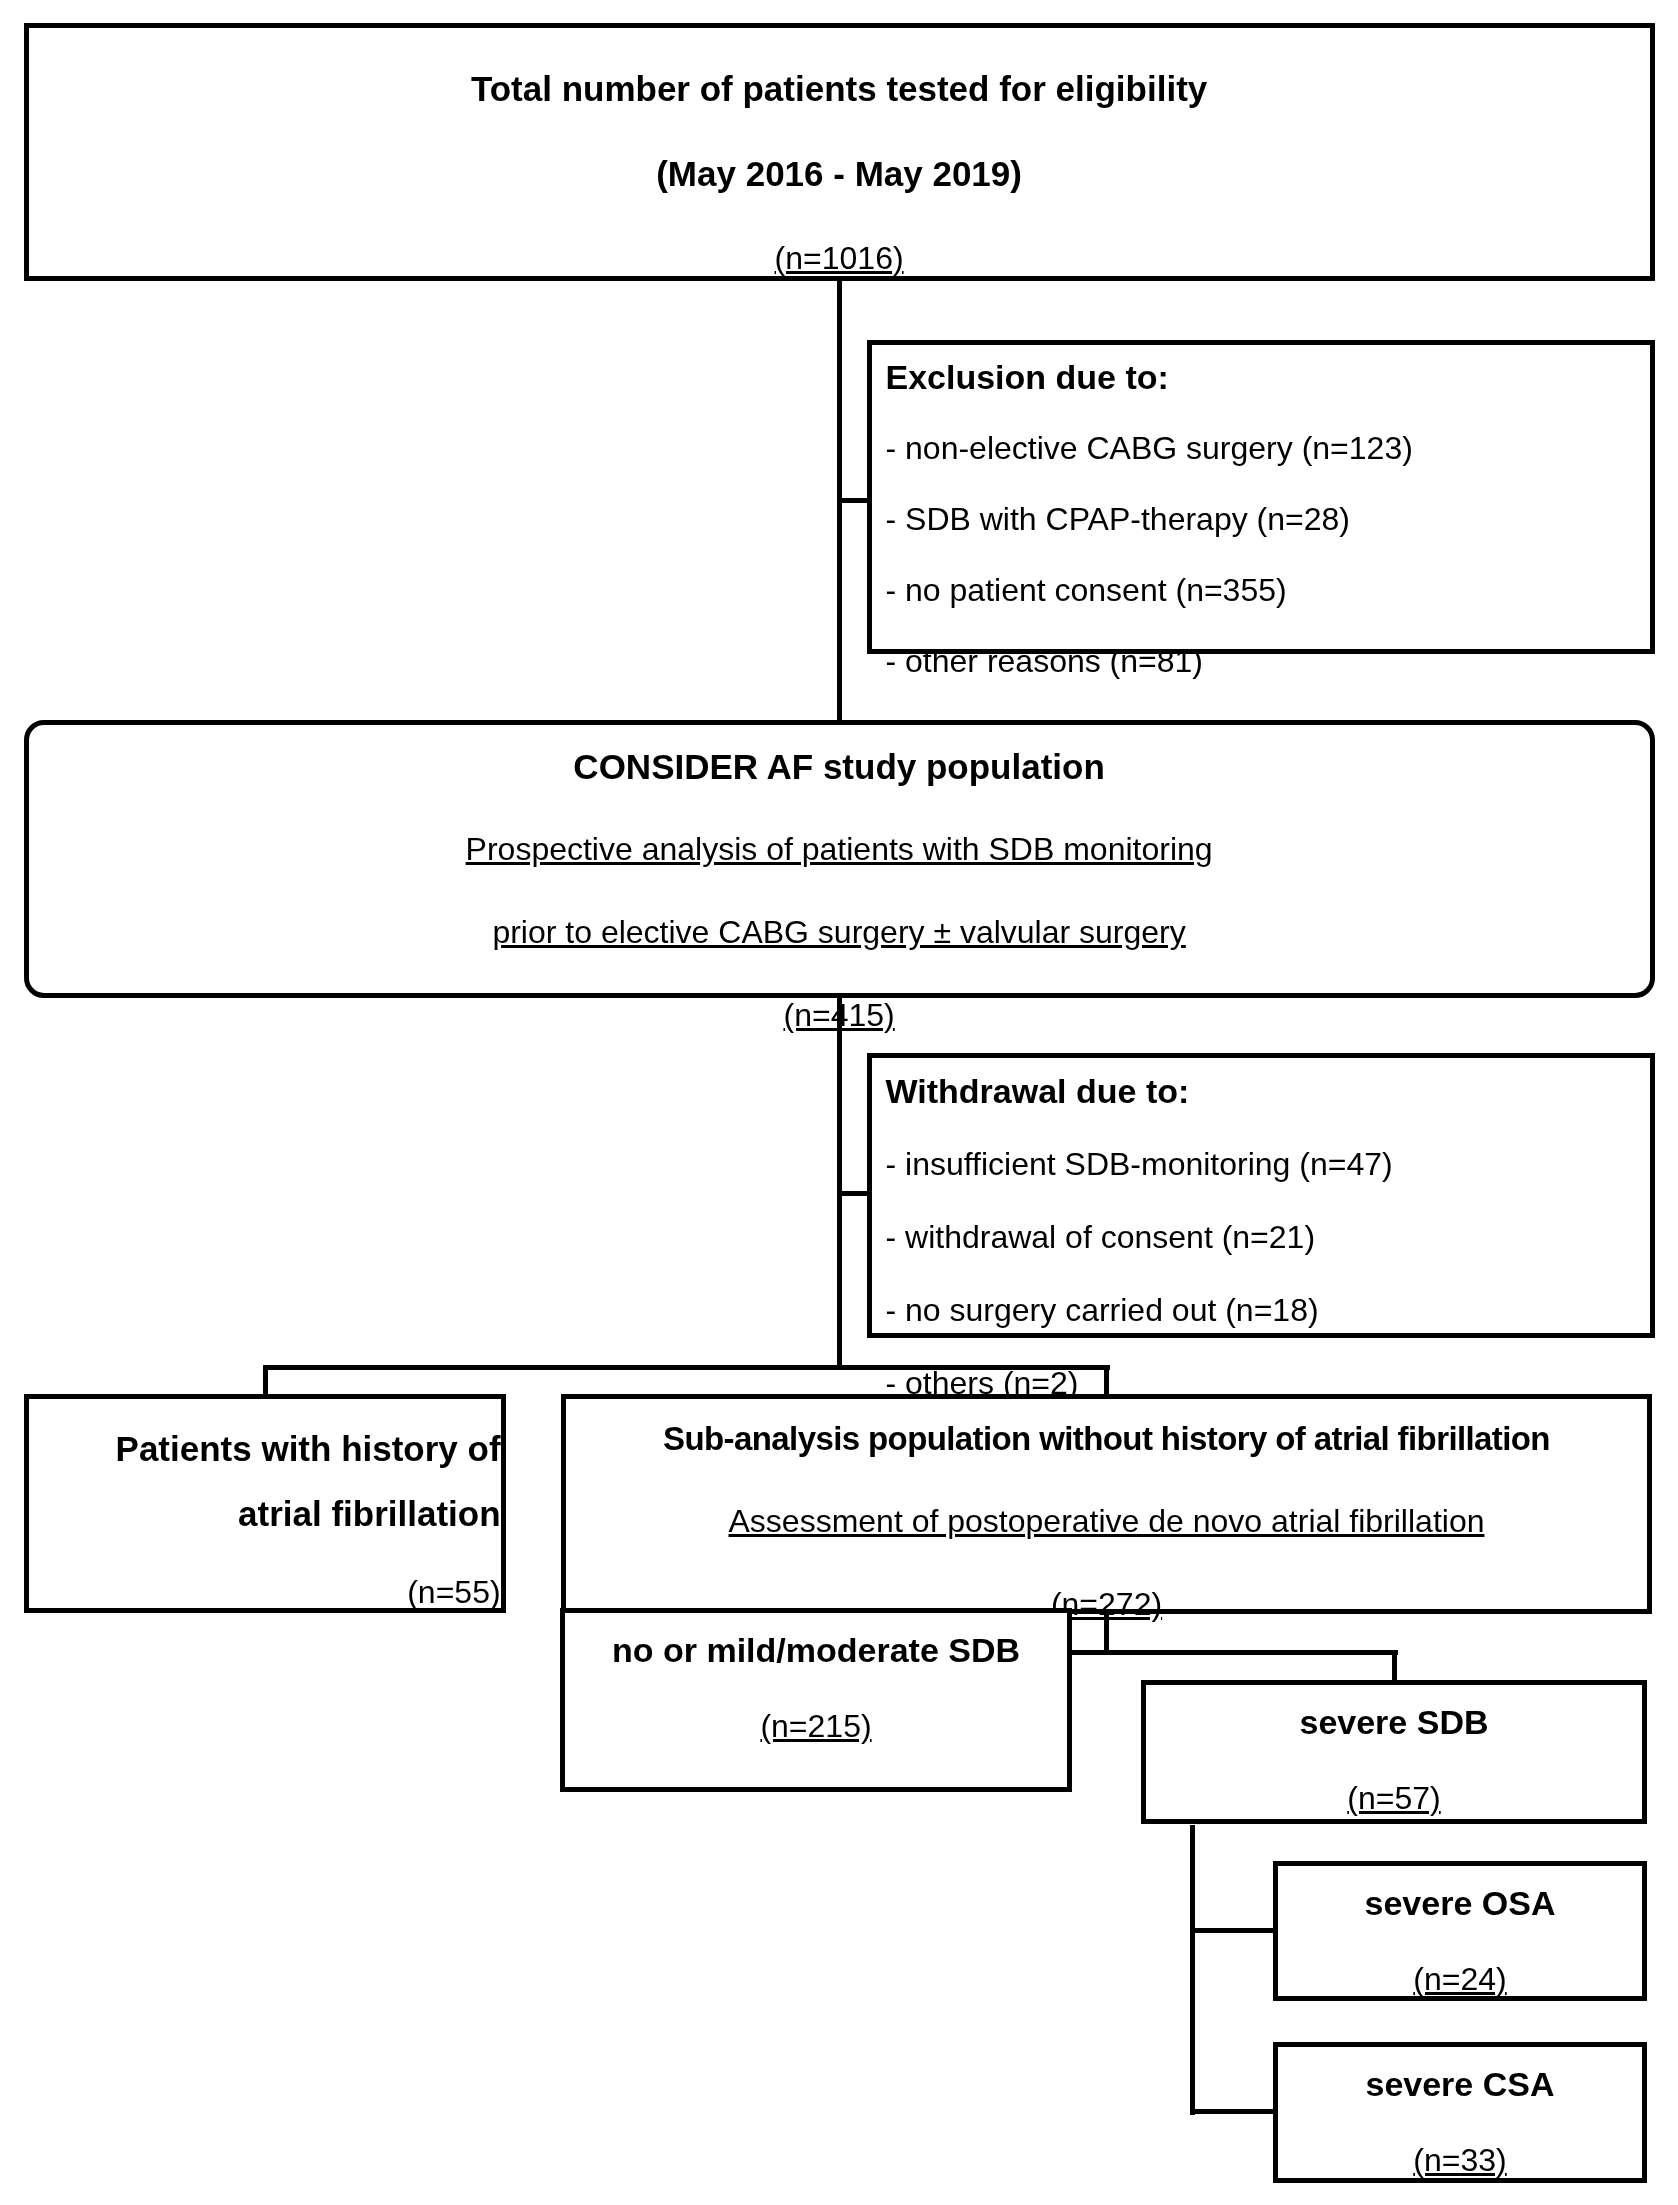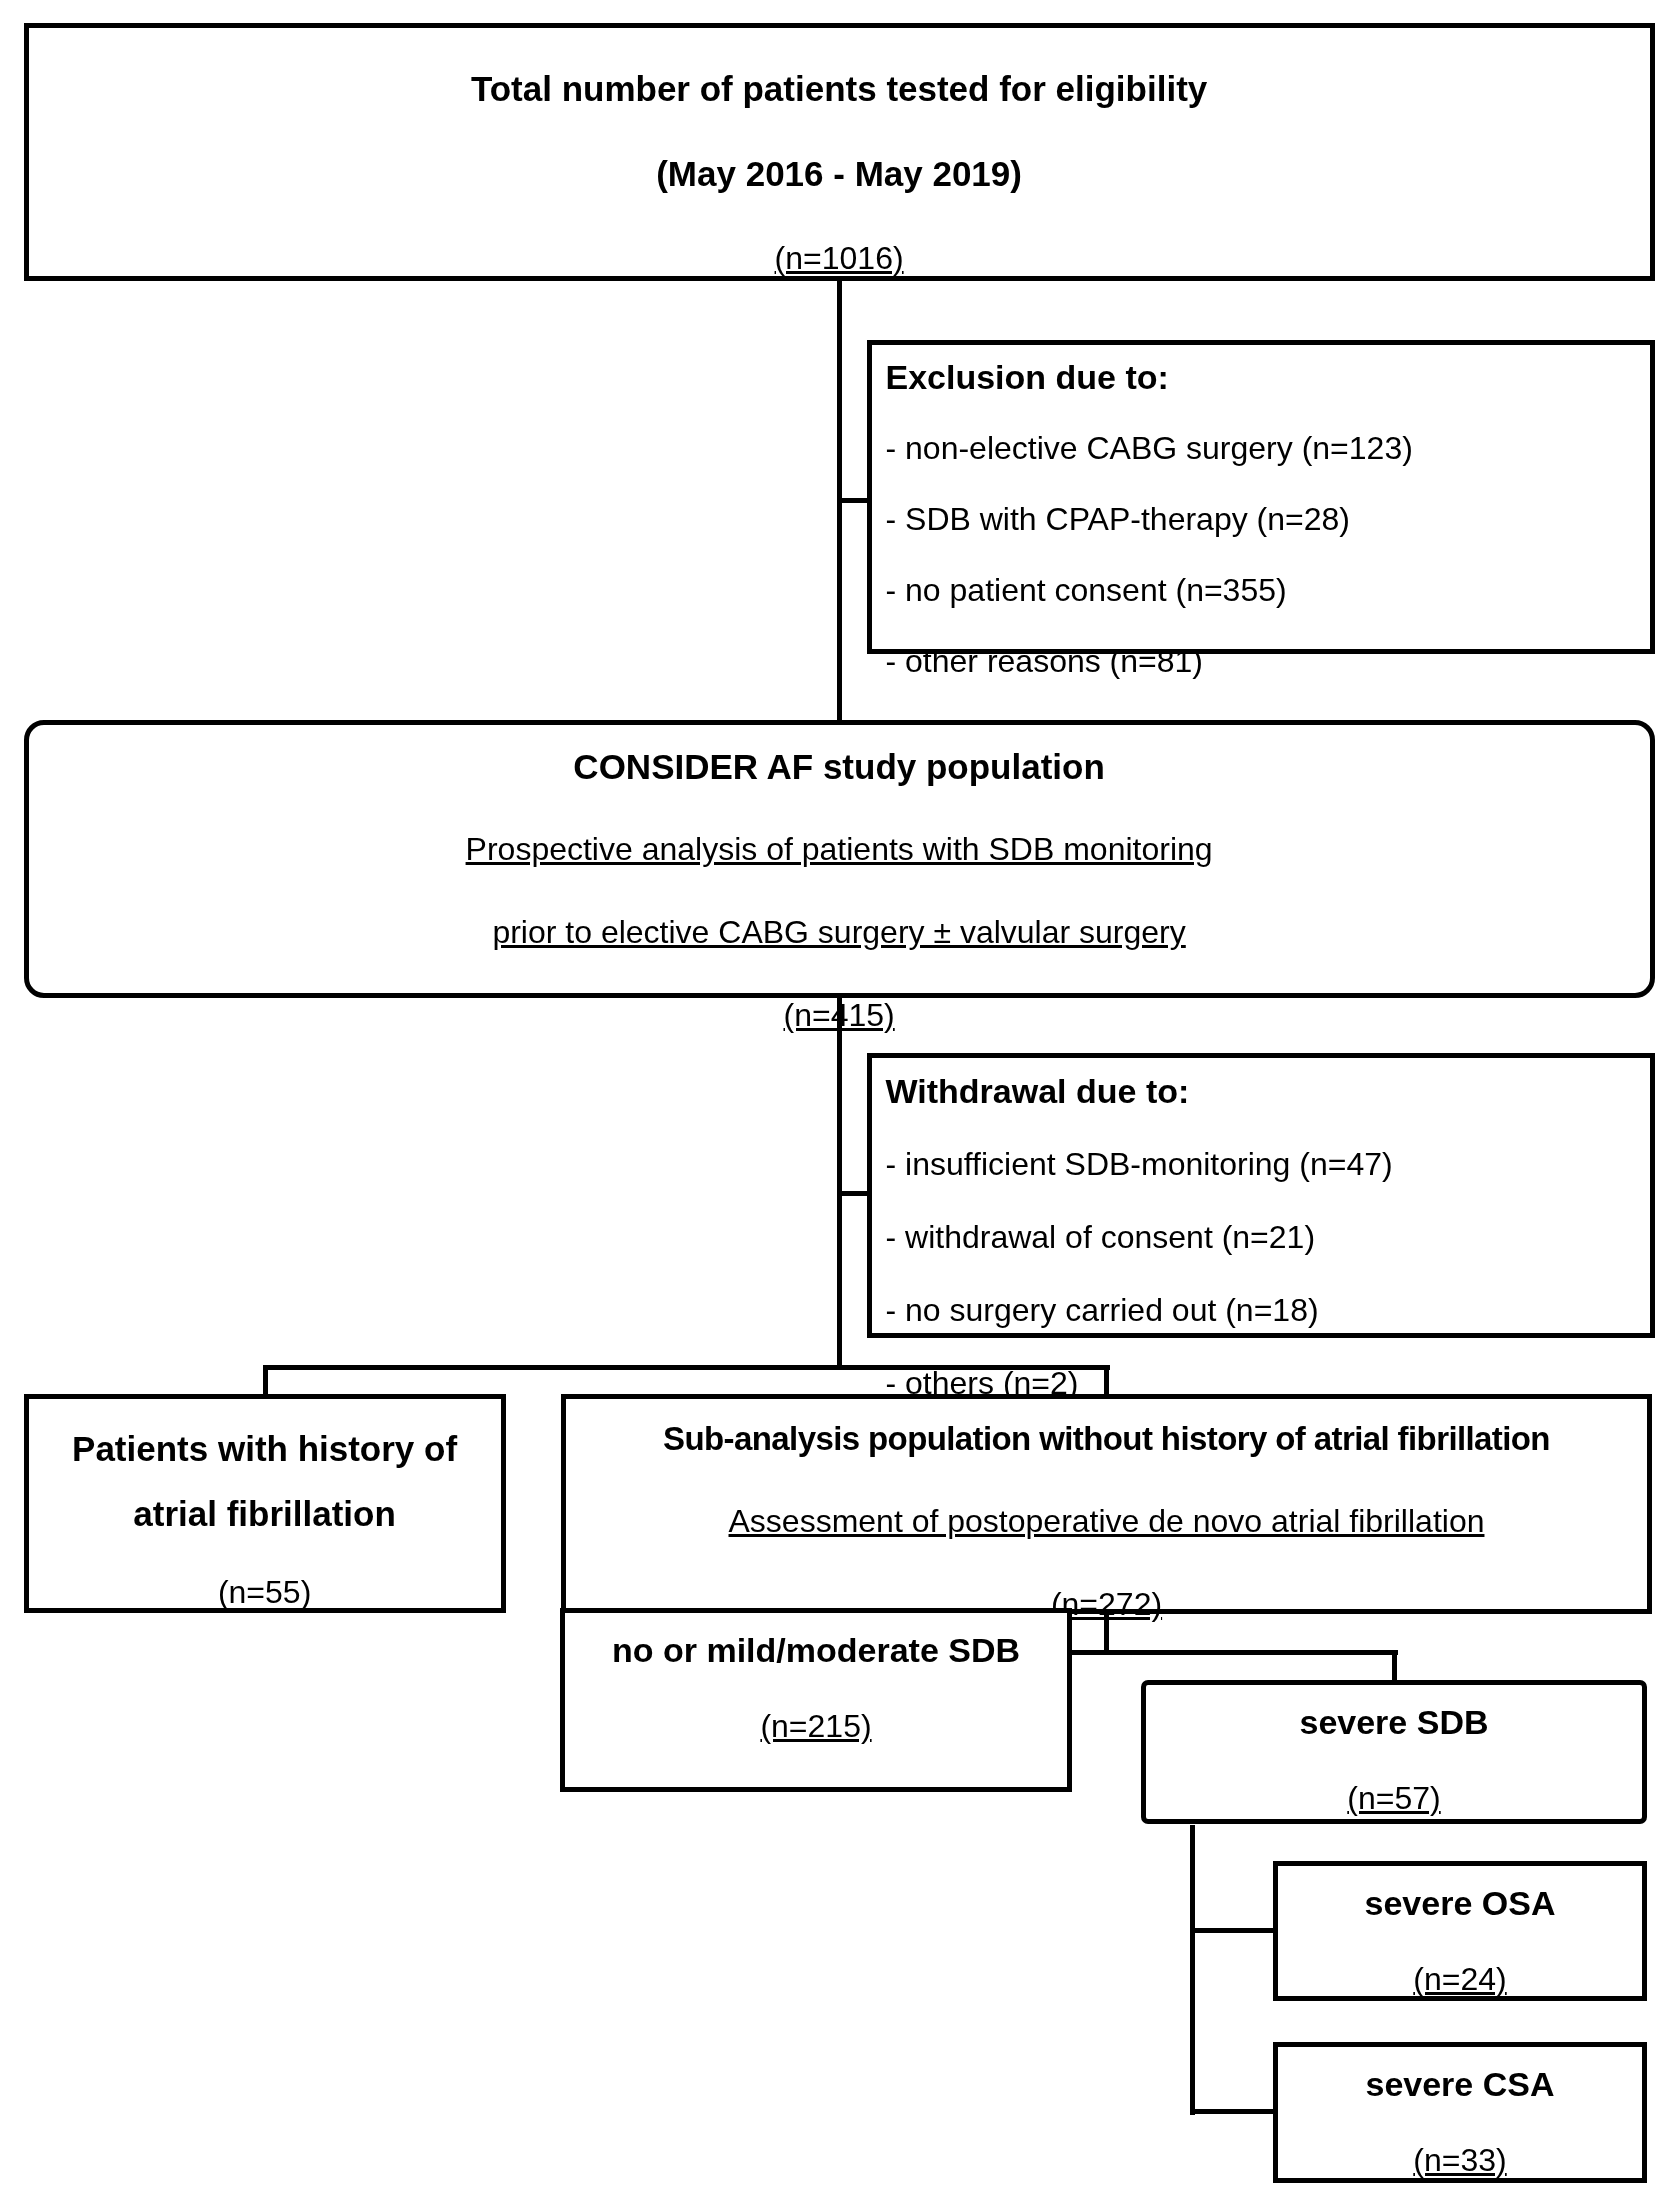--- a/index.html
+++ b/index.html
@@ -44,21 +44,21 @@
   .list-box { padding: 6.7px 5.6px 6.7px 13.5px; }
   .list-heading { font-weight: bold; font-size: 34px; line-height: 51px; white-space: nowrap; }
   .list-item    { font-weight: normal; font-size: 32px; line-height: 51px; white-space: nowrap; }
   #box-withdrawal .list-heading, #box-withdrawal .list-item { line-height: 53px; }
 
   
   #box-consider { padding-top: 10px; }
   #box-consider .t-bold, #box-consider .t-reg { line-height: 63px; }
 
   
-  #box-history-af { padding-top: 27px; }
+  #box-history-af { padding-top: 27px; align-items: flex-end; }
   #box-history-af .title-line { font-weight: bold; font-size: 35px; line-height: 45px; white-space: nowrap; }
   #box-history-af .n-line { font-weight: normal; font-size: 32px; line-height: 45px; margin-top: 13.5px; white-space: nowrap; }
 
   
   #box-sub-analysis { padding-top: 7.9px; }
   #box-sub-analysis .t-bold { font-size: 33px; letter-spacing: -0.6px; line-height: 63px; }
   #box-sub-analysis .t-reg  { line-height: 63px; }
 
   
   .small-box { padding-top: 9px; }
@@ -126,21 +126,21 @@
   <div class="line" style="left:1104px; top:1614px; width:5px; height:41px;"></div>
   <div class="line" style="left:814px; top:1650px; width:584px; height:5px;"></div>
   <div class="line" style="left:814px; top:1655px; width:5px; height:25px;"></div>
   <div class="line" style="left:1392px; top:1655px; width:5px; height:25px;"></div>
 
   <div class="box small-box" style="left:560px; top:1608px; width:512px; height:184px;">
     <div class="t-bold">no or mild/moderate SDB</div>
     <div class="t-reg">(n=215)</div>
   </div>
 
-  <div class="box small-box" style="left:1141px; top:1680px; width:506px; height:144px;border-radius:7px;">
+  <div class="box small-box" style="left:1141px; top:1680px; width:506px; height:144px;">
     <div class="t-bold">severe SDB</div>
     <div class="t-reg">(n=57)</div>
   </div>
 
   <div class="line" style="left:1190px; top:1825px; width:5px; height:290px;"></div>
   <div class="line" style="left:1195px; top:1928px; width:79px; height:5px;"></div>
   <div class="line" style="left:1195px; top:2109px; width:79px; height:5px;"></div>
 
   <div class="box small-box" style="left:1273px; top:1861px; width:374px; height:140px;">
     <div class="t-bold">severe OSA</div>

